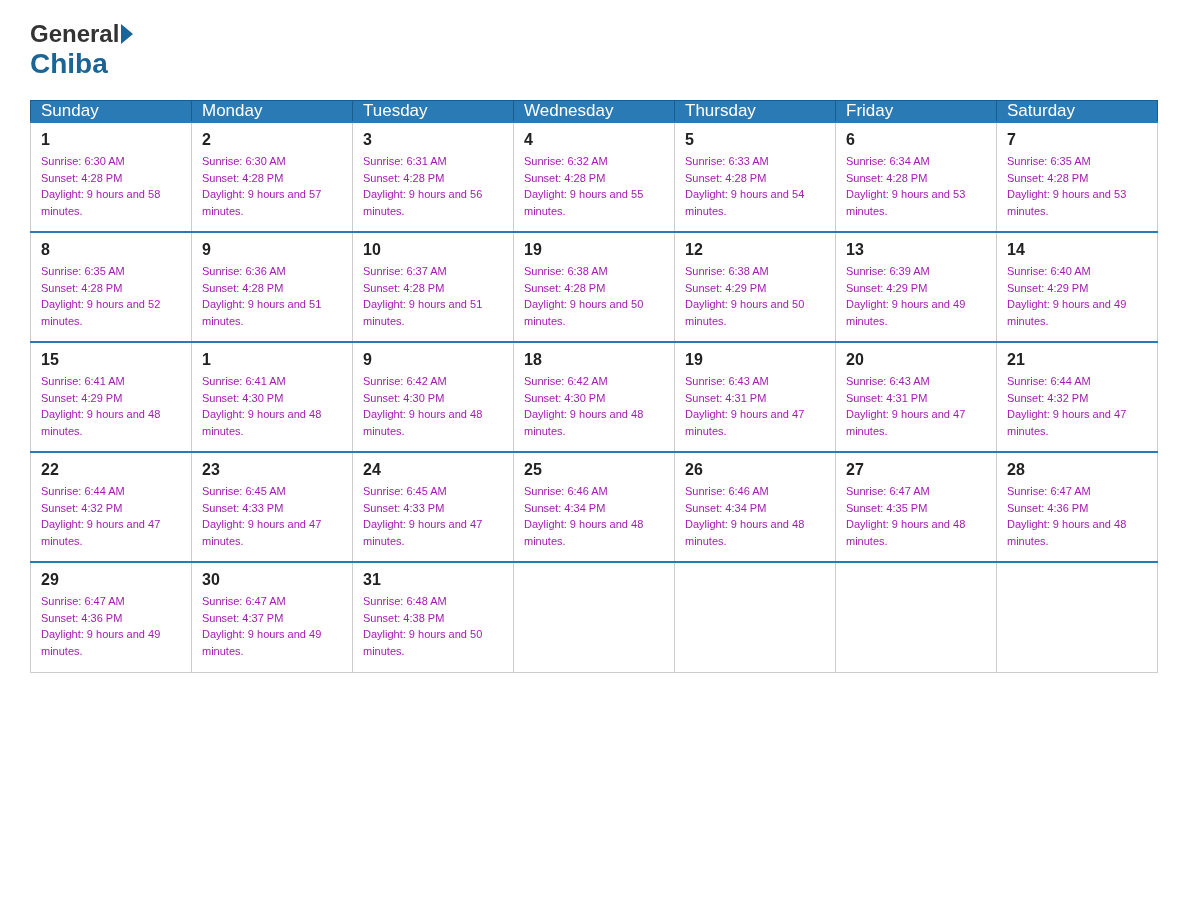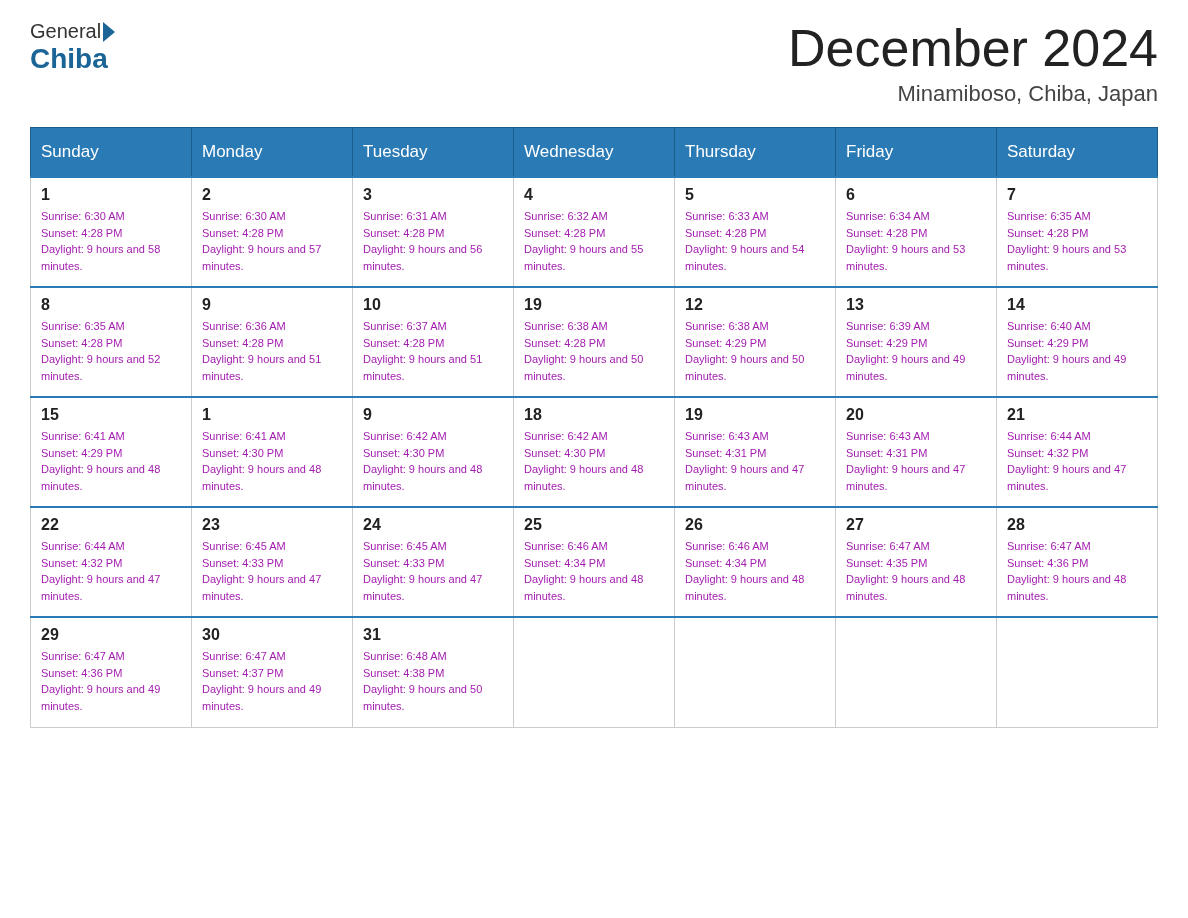--- a/index.html
+++ b/index.html
@@ -15,22 +15,22 @@
       justify-content: space-between;
       align-items: flex-start;
       margin-bottom: 20px;
     }
     .logo {
       display: flex;
       flex-direction: column;
       align-items: flex-start;
     }
     .logo-text {
-      font-size: 20px;
-      font-weight: normal;
+      font-size: 24px;
+      font-weight: bold;
       color: #333;
       display: flex;
       align-items: center;
     }
     .logo-general { color: #333; }
     .logo-arrow {
       display: inline-block;
       width: 0;
       height: 0;
       border-left: 12px solid #1a6496;
@@ -59,21 +59,21 @@
       margin-top: 4px;
     }
     table {
       width: 100%;
       border-collapse: collapse;
       table-layout: fixed;
     }
     thead th {
       background-color: #2a7ab5;
       color: white;
-      padding: 14px 10px;
+      padding: 0 10px;
       text-align: left;
       font-size: 17px;
       font-weight: normal;
       border: 1px solid #1a5c8a;
     }
     tbody td {
       vertical-align: top;
       padding: 8px 10px;
       border: 1px solid #ccc;
       font-size: 13px;
@@ -104,24 +104,20 @@
 
 <div class="header">
   <div class="logo">
     <div class="logo-text">
       <span class="logo-general">General</span>
         <span class="logo-arrow"></span>
     </div>
     <div>
       <span class="logo-blue">Chiba</span>
     </div>
-  </div>
-  <div class="title-section">
-    <div class="month-title">December 2024</div>
-    <div class="location">Minamiboso, Chiba, Japan</div>
   </div>
 </div>
 
 <table>
   <thead>
     <tr>
       <th>Sunday</th>
       <th>Monday</th>
       <th>Tuesday</th>
       <th>Wednesday</th>

